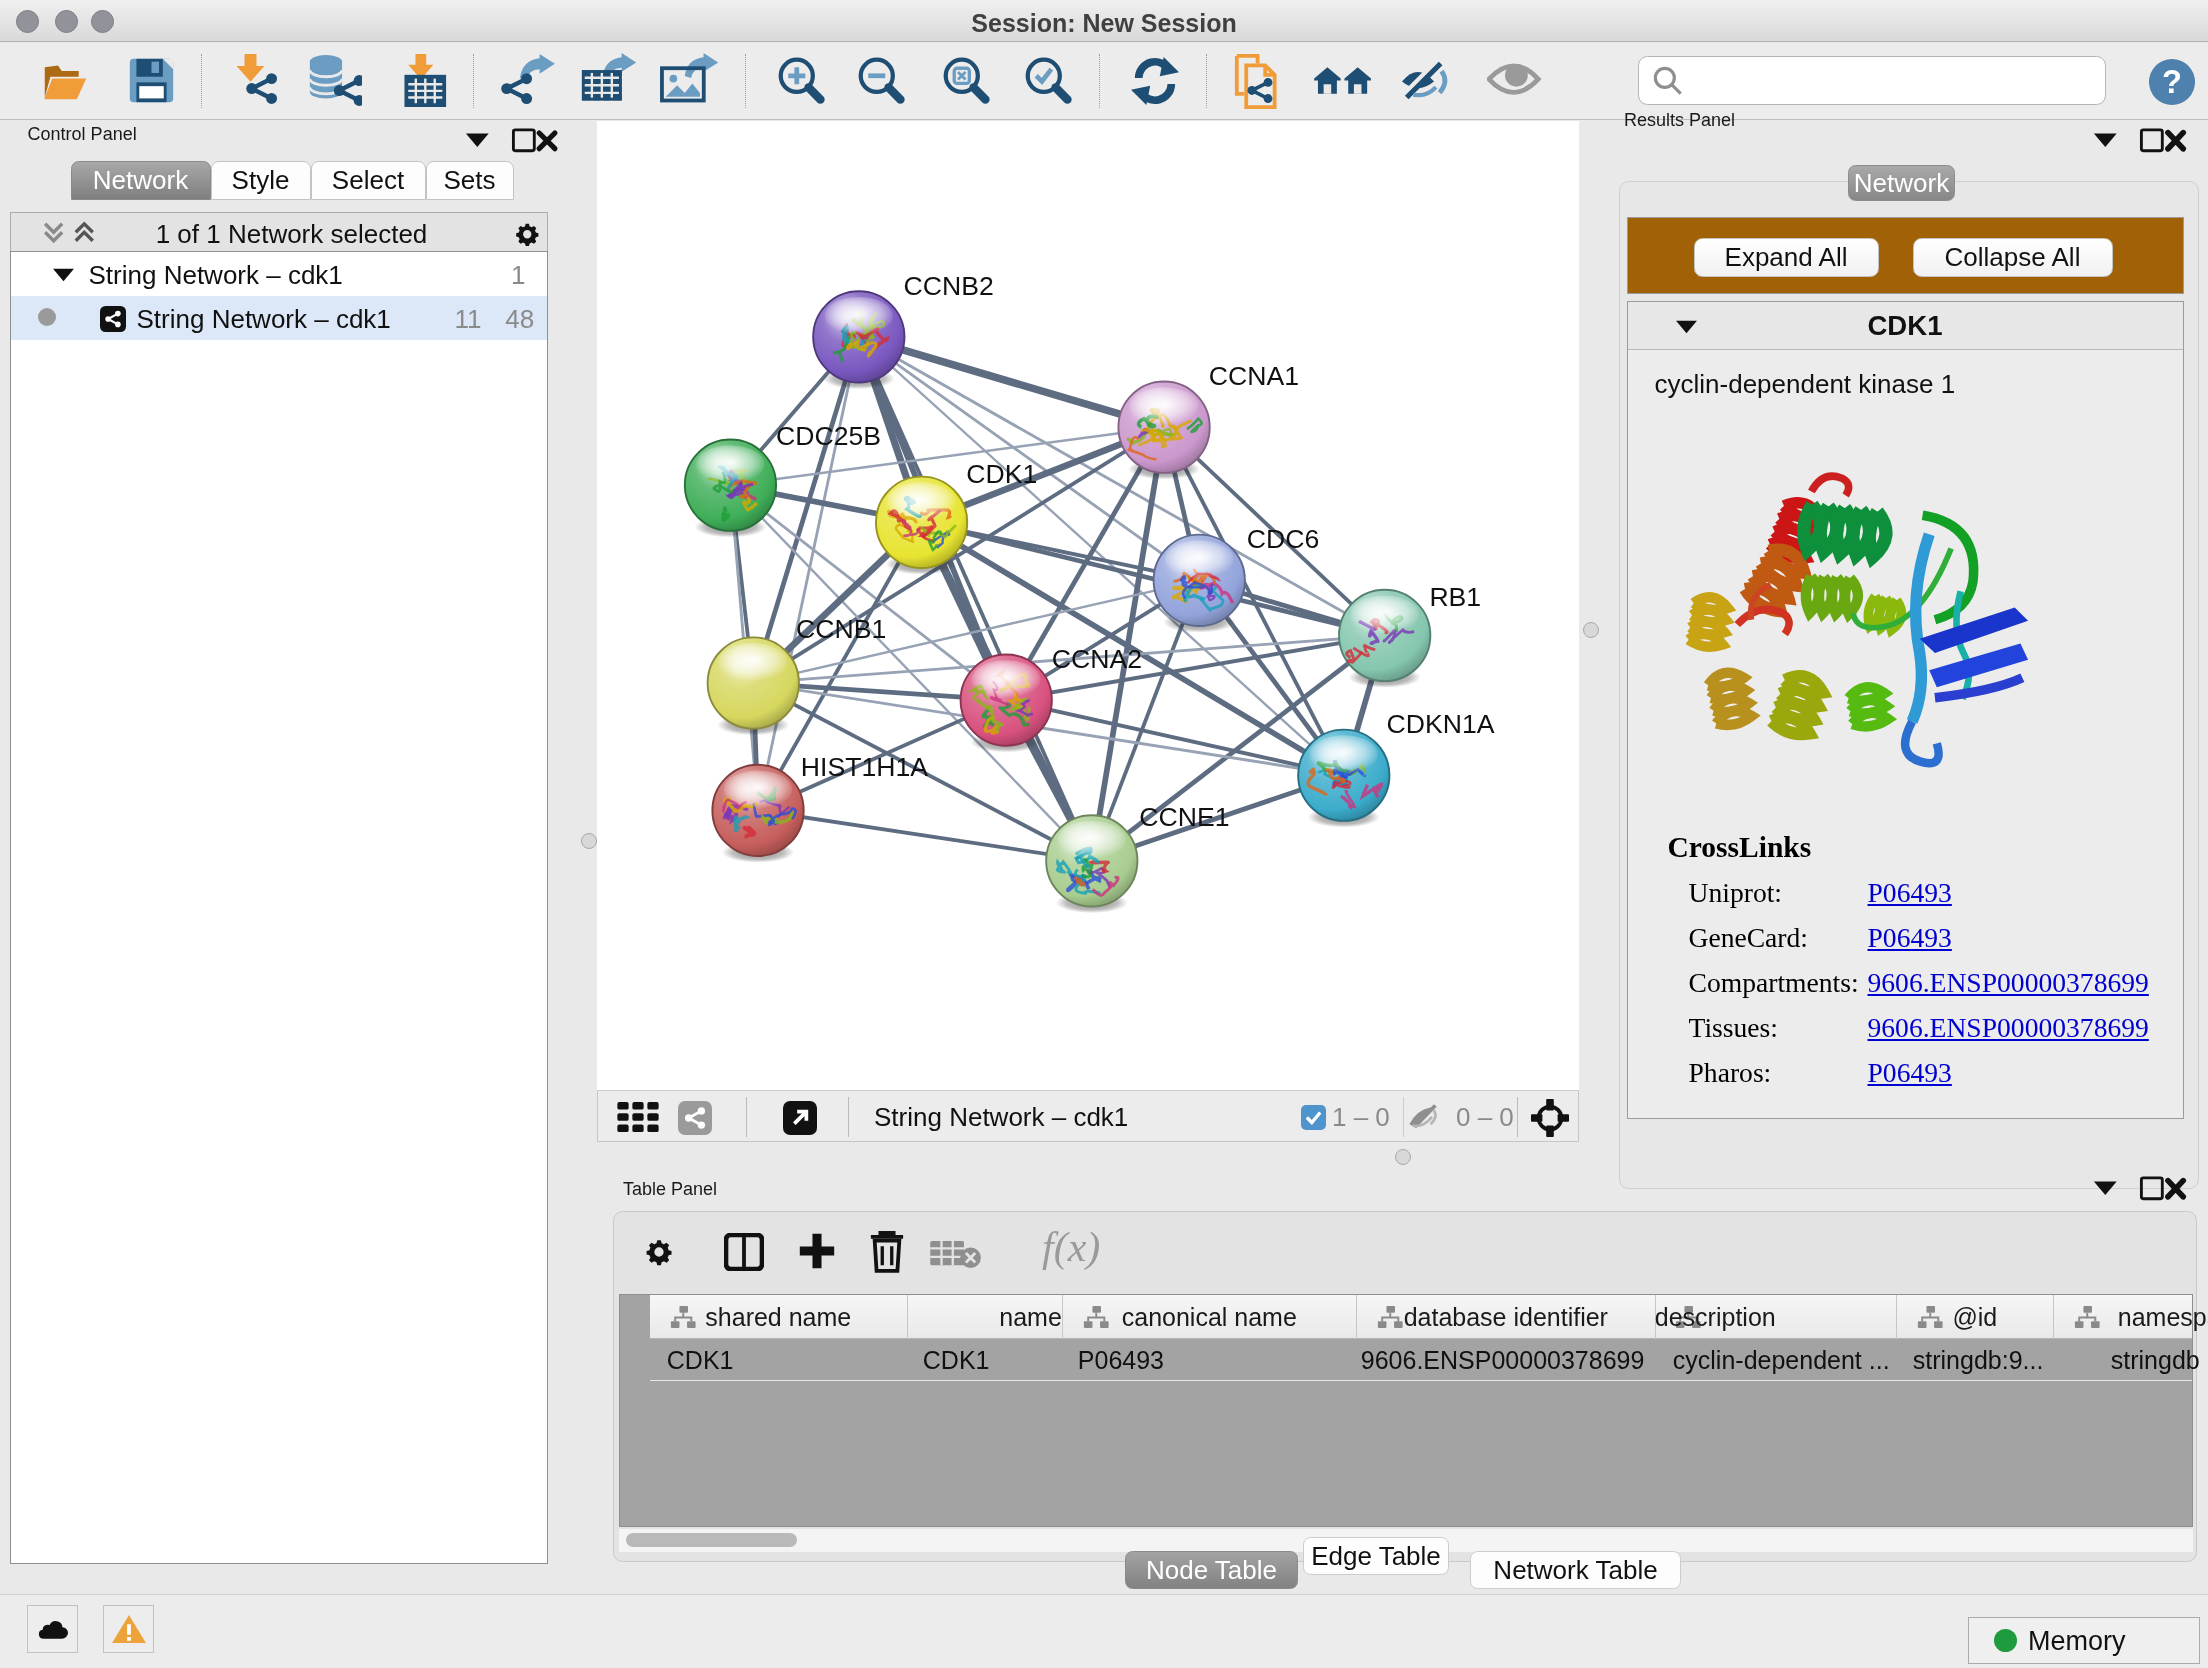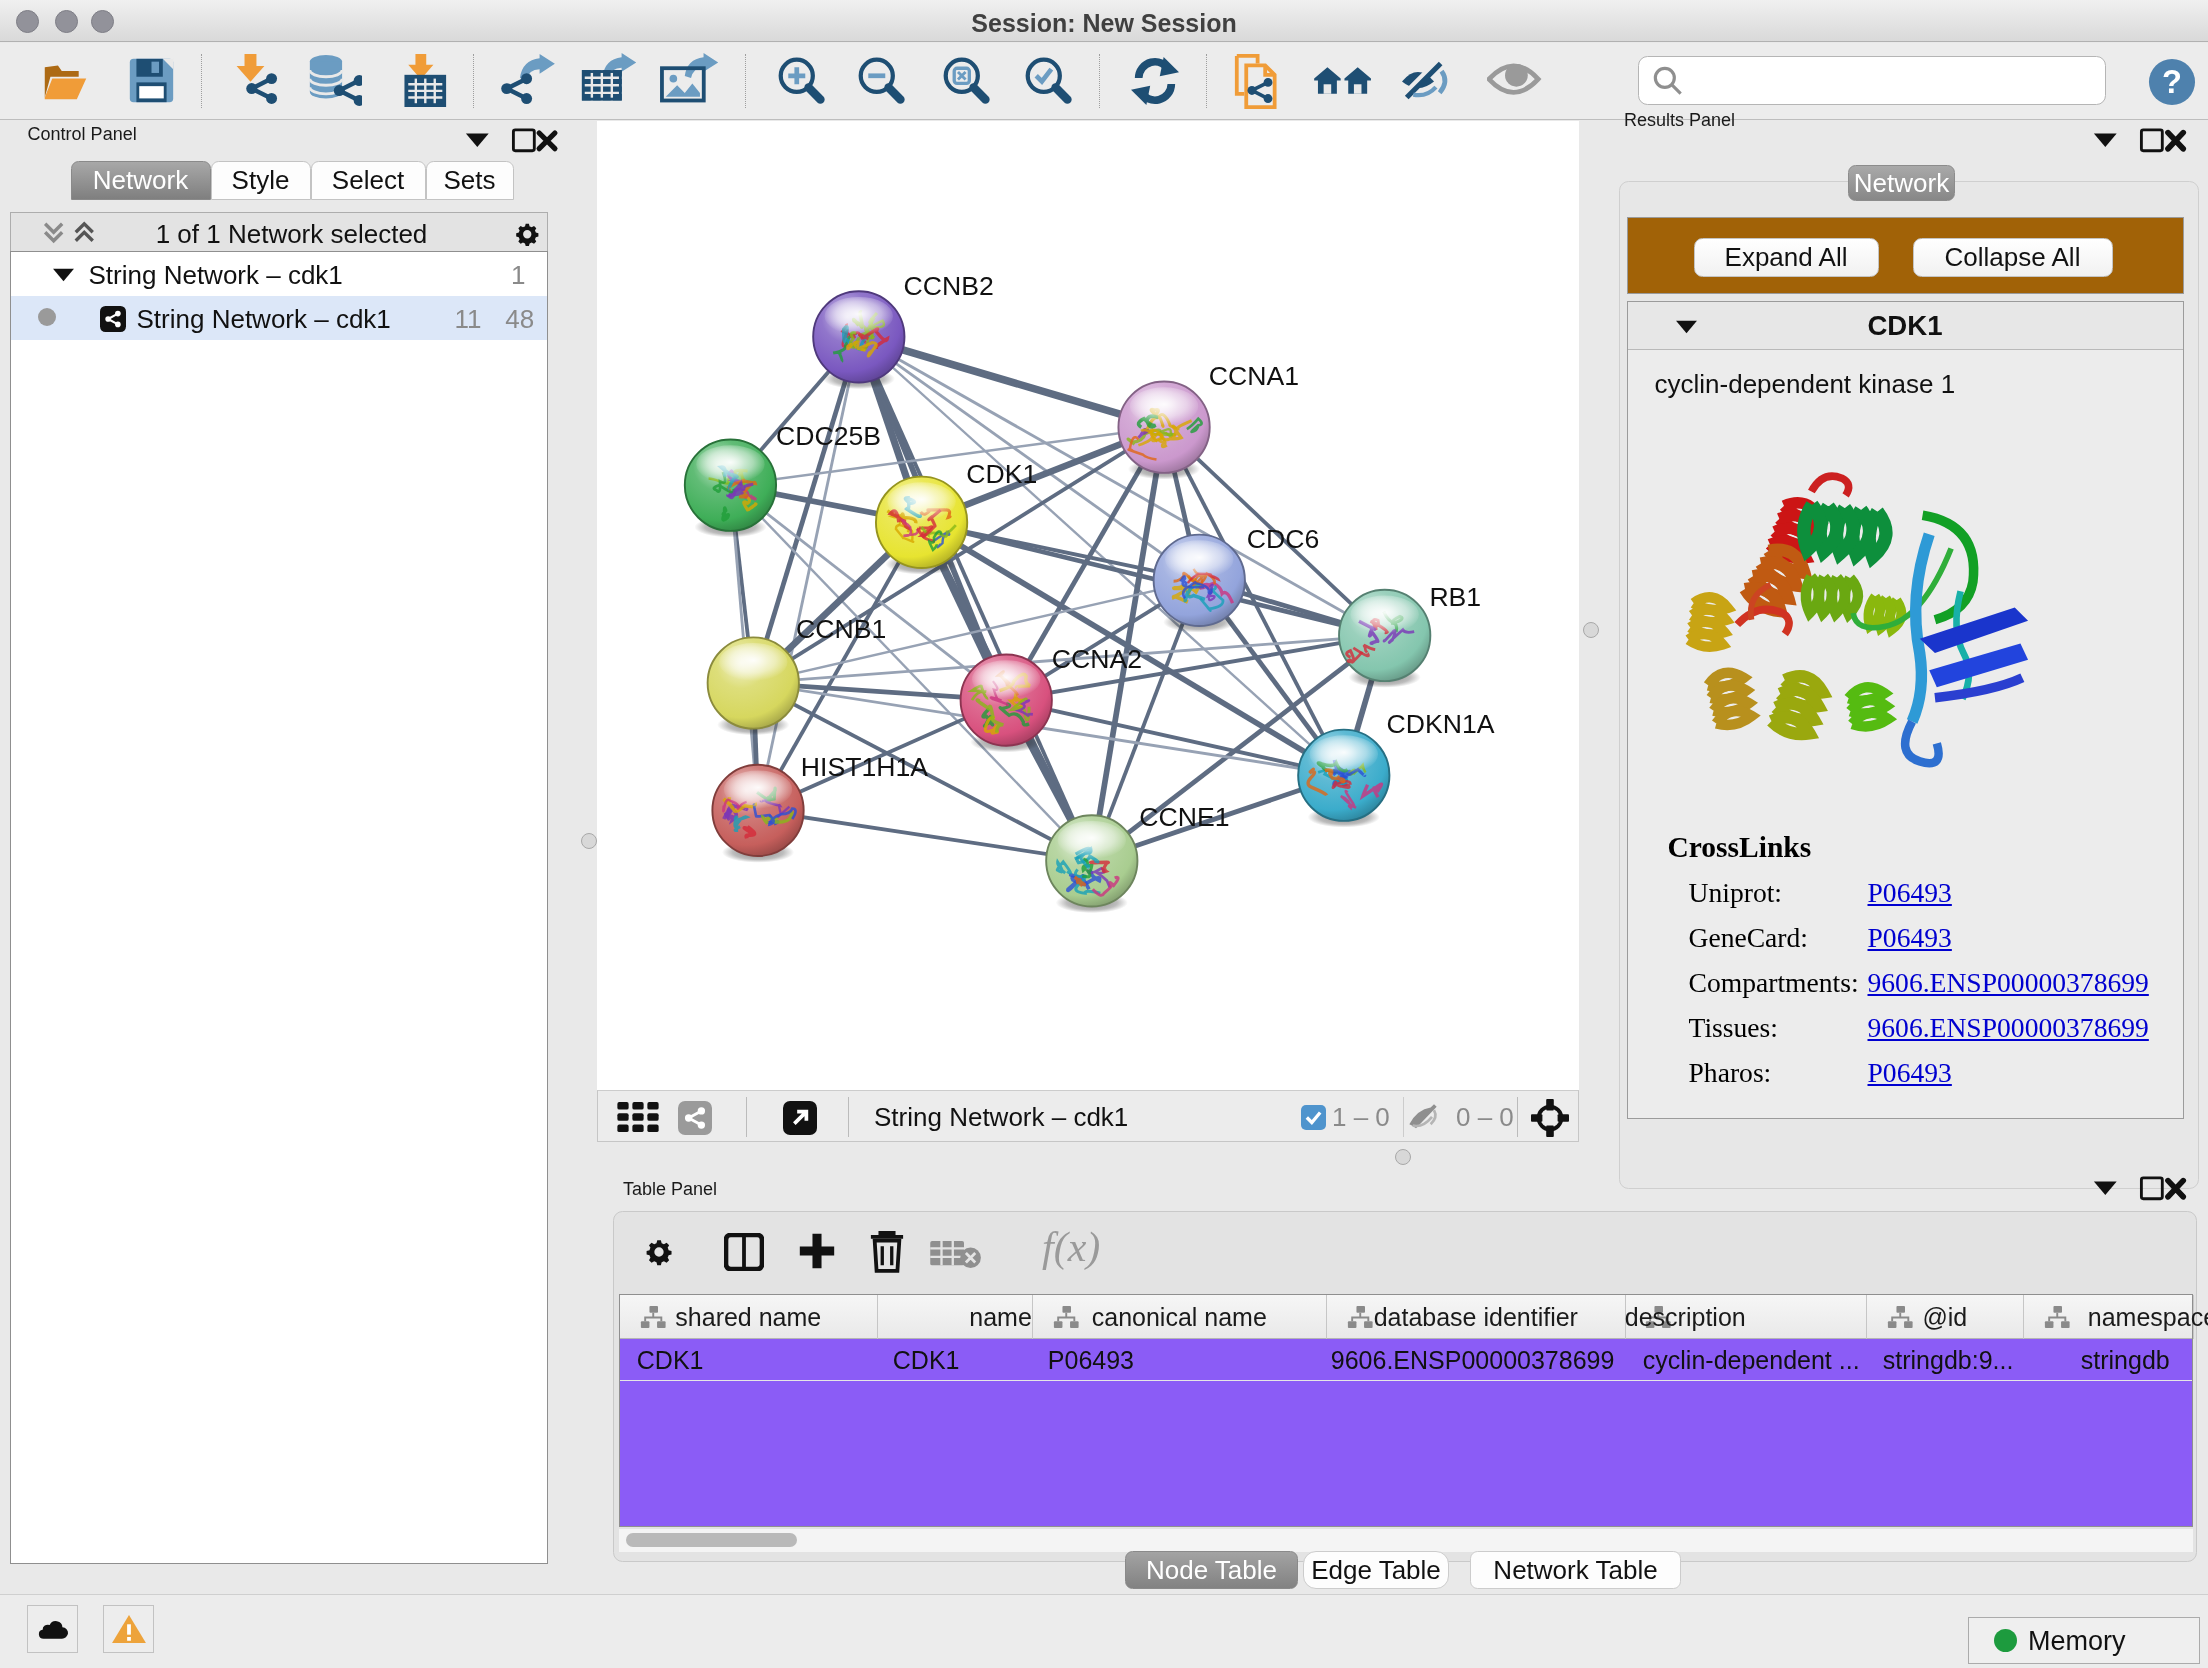--- a/index.html
+++ b/index.html
@@ -27,21 +27,21 @@
 .respanel { left:1617px; top:121px; width:592px; height:1068px; }
 .rescont { left:1.9px; top:60px; width:580px; height:1008px; background:#e7e7e7; border:1px solid #cfcfcf; border-radius:9.5px; }
 .resbox { left:9.5px; top:96px; width:557px; height:77px; border:1px solid #9b9b9b; }
 .cdk1box { left:9.5px; top:180px; width:557px; height:818px; border:1px solid #9b9b9b; }
 .btn { background:linear-gradient(#ffffff,#f1f1f1); border:1px solid #c4c4c4; border-radius:8.6px; font-size:26px; color:#111; text-align:center; }
 .stringtab { left:231px; top:44px; width:107px; height:36px; background:linear-gradient(#a9a9a9,#878787); border:1px solid #8c8c8c; border-radius:7.6px; color:#fff; font-size:26px; text-align:center; line-height:34px; }
 .ser { font-family:"Liberation Serif", serif; }
 .link { color:#0000d0; text-decoration:underline; font-family:"Liberation Serif", serif; }
 .tablepanel { left:597px; top:1142px; width:1611px; height:526px; }
 .tpcont { left:16px; top:69px; width:1584px; height:351px; background:#e3e3e3; border:1px solid #c9c9c9; border-radius:9.5px; }
-.tbl { left:4.8px; top:82px; width:1574px; height:233px; background:#8b5cf6; border:1px solid #8f8f8f; }
+.tbl { left:4.8px; top:82px; width:1574px; height:233px; background:#a3a3a3; border:1px solid #8f8f8f;padding-left:30px; }
 .thead { height:44px; background:linear-gradient(#f6f6f6,#e9e9e9); border-bottom:1px solid #b5b5b5; position:relative; }
 .th { position:absolute; top:0; height:44px; font-size:25px; color:#1a1a1a; line-height:44px; border-right:1px solid #c6c6c6; }
 .td { position:absolute; top:0; height:42px; font-size:25px; color:#111; line-height:42px; }
 .btab { height:38px; border:1px solid #cccccc; background:#fdfdfd; color:#111; font-size:26px; text-align:center; border-radius:7.6px; position:absolute; line-height:36px; }
 .btabsel { background:linear-gradient(#a3a3a3,#828282); color:#fff; border-color:#8a8a8a; }
 .statusbtn { width:51px; height:48px; background:#ededed; border:1px solid #c2c2c2; display:flex; align-items:center; justify-content:center; }
 .scroll { height:14.3px; border-radius:7.6px; background:#b9b9b9; }
 </style>
 </head>
 <body>
@@ -810,21 +810,21 @@
 <div class="td" style="left:1023px;">cyclin-dependent ...</div>
 <div class="td" style="left:1263px;">stringdb:9...</div>
 <div class="td" style="left:1461px;">stringdb</div>
       </div>
     </div>
     <div class="abs" style="left:4.8px;top:317px;width:1574px;height:23px;background:#f4f4f4;">
         <div class="scroll" style="position:absolute;left:7.6px;top:3.8px;width:171px;"></div>
       </div>
   </div>
   <div class="btab btabsel" style="left:528px;top:409px;width:173px;">Node Table</div>
-  <div class="btab" style="left:706px;top:409px;width:146px;border-radius:13px;">Edge Table</div>
+  <div class="btab" style="left:706px;top:395px;width:146px;">Edge Table</div>
   <div class="btab" style="left:873px;top:409px;width:211px;">Network Table</div>
 </div>
 
 <div class="abs" style="left:0;top:1594px;width:2208px;height:74px;background:#ececec;border-top:1px solid #cfcfcf;"></div>
 <div class="abs statusbtn" style="left:27px;top:1605px;">
   <svg width="32" height="23" viewBox="0 0 34 24">
       <path fill="#111" d="M27 10a7 7 0 00-13.5-2.4A5.5 5.5 0 006 13a5 5 0 001 9.9h19a6 6 0 001-12.9z" transform="scale(1,0.95)"></path>
     </svg>
 </div>
 <div class="abs statusbtn" style="left:103px;top:1605px;">

